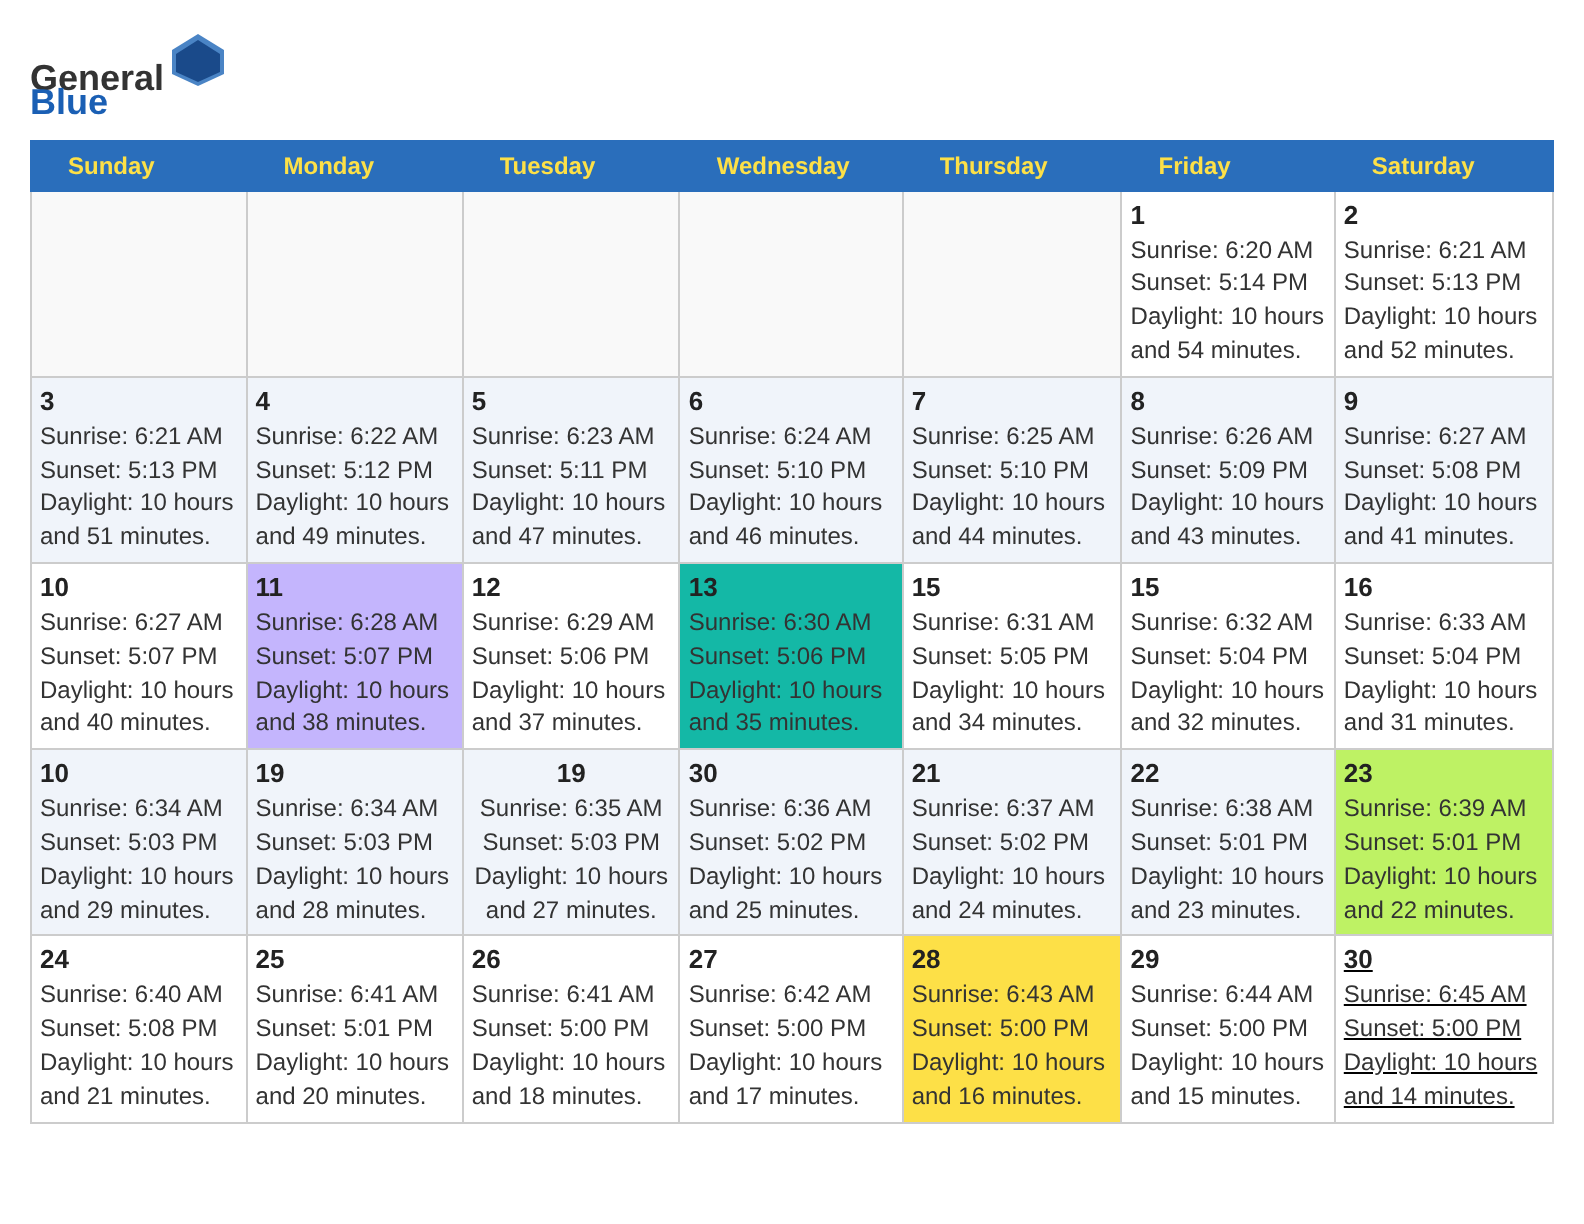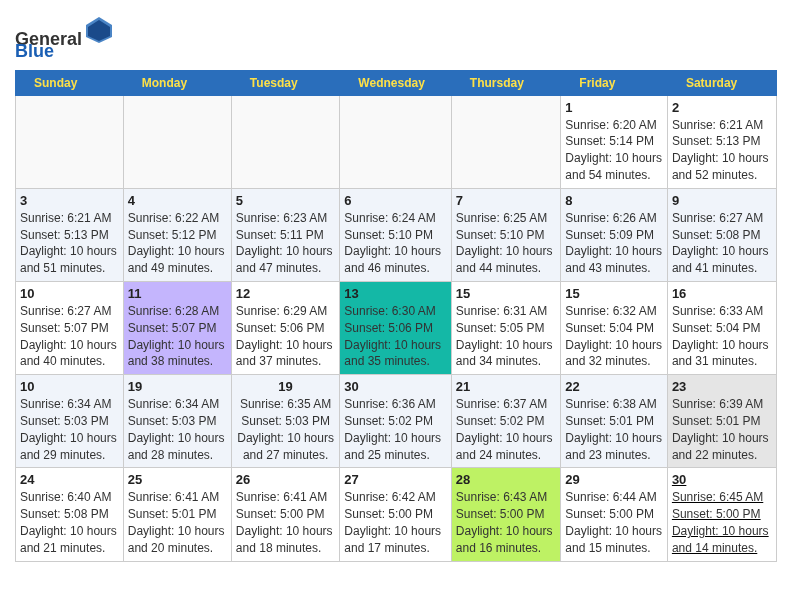--- a/index.html
+++ b/index.html
@@ -266,21 +266,21 @@
             <div class="day-info" style="white-space: pre-line;">Sunrise: 6:37 AM
 Sunset: 5:02 PM
 Daylight: 10 hours and 24 minutes.</div>
           </td>
           <td style="background: rgb(240, 244, 250);">
             <span class="day-number">22</span>
             <div class="day-info" style="white-space: pre-line;">Sunrise: 6:38 AM
 Sunset: 5:01 PM
 Daylight: 10 hours and 23 minutes.</div>
           </td>
-          <td style="background: #e5e5e5;">
+          <td style="background: #bef264;">
             <span class="day-number">23</span>
             <div class="day-info" style="white-space: pre-line;">Sunrise: 6:39 AM
 Sunset: 5:01 PM
 Daylight: 10 hours and 22 minutes.</div>
           </td>
         </tr>
         <tr>
           <td style="background: rgb(255, 255, 255);">
             <span class="day-number">24</span>
             <div class="day-info" style="white-space: pre-line;">Sunrise: 6:40 AM
@@ -298,21 +298,21 @@
             <div class="day-info" style="white-space: pre-line;">Sunrise: 6:41 AM
 Sunset: 5:00 PM
 Daylight: 10 hours and 18 minutes.</div>
           </td>
           <td style="background: rgb(255, 255, 255);">
             <span class="day-number">27</span>
             <div class="day-info" style="white-space: pre-line;">Sunrise: 6:42 AM
 Sunset: 5:00 PM
 Daylight: 10 hours and 17 minutes.</div>
           </td>
-          <td style="background: #bef264;">
+          <td style="background: #fde047;">
             <span class="day-number">28</span>
             <div class="day-info" style="white-space: pre-line;">Sunrise: 6:43 AM
 Sunset: 5:00 PM
 Daylight: 10 hours and 16 minutes.</div>
           </td>
           <td style="background: rgb(255, 255, 255);">
             <span class="day-number">29</span>
             <div class="day-info" style="white-space: pre-line;">Sunrise: 6:44 AM
 Sunset: 5:00 PM
 Daylight: 10 hours and 15 minutes.</div>

